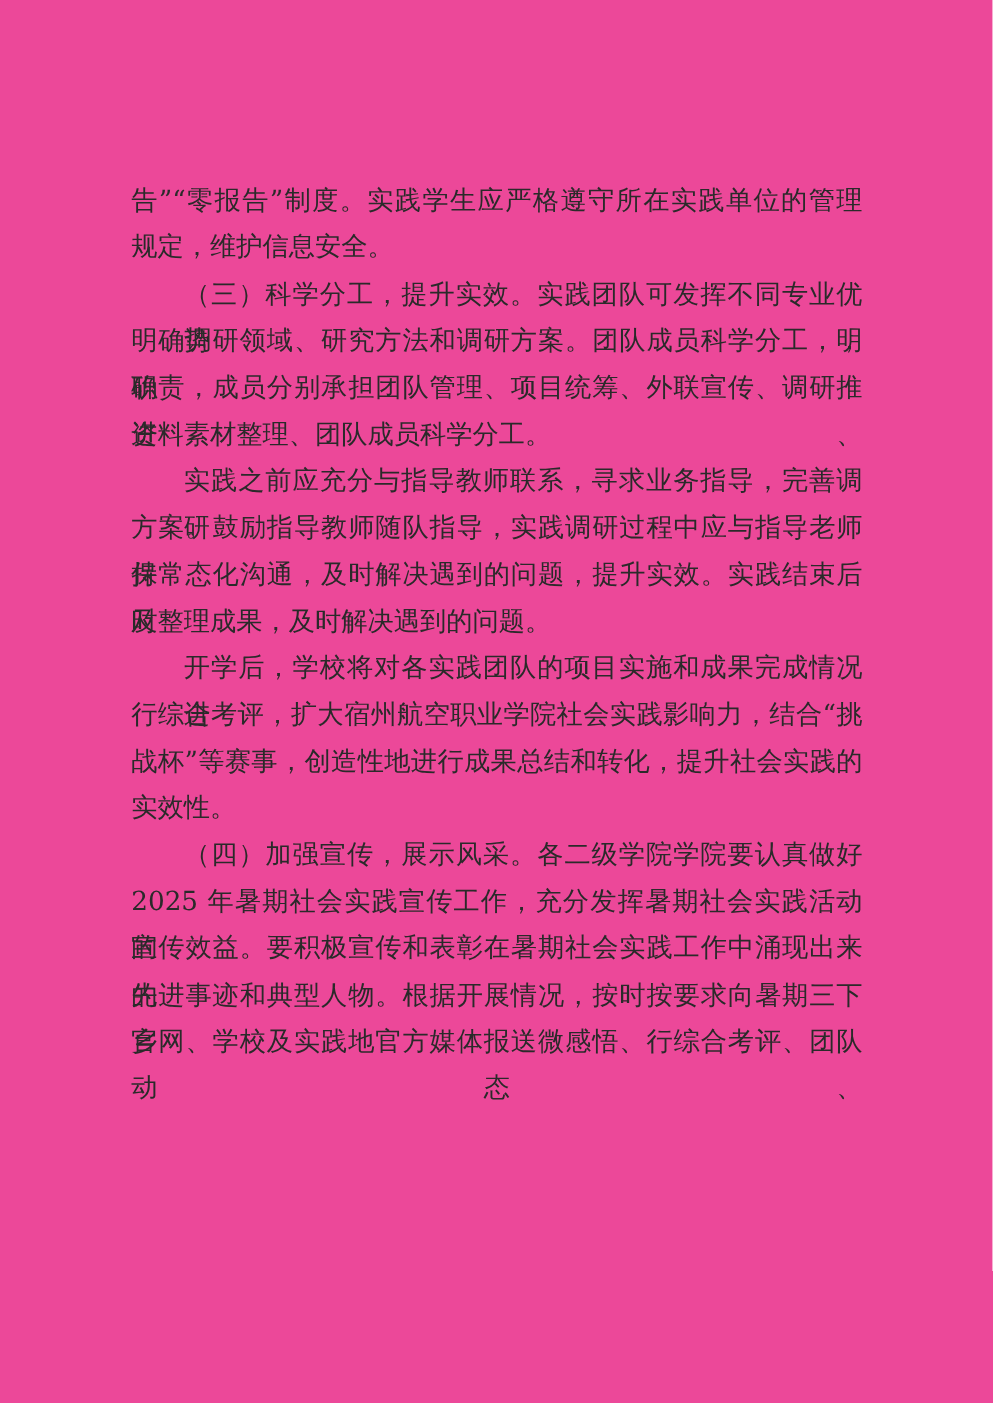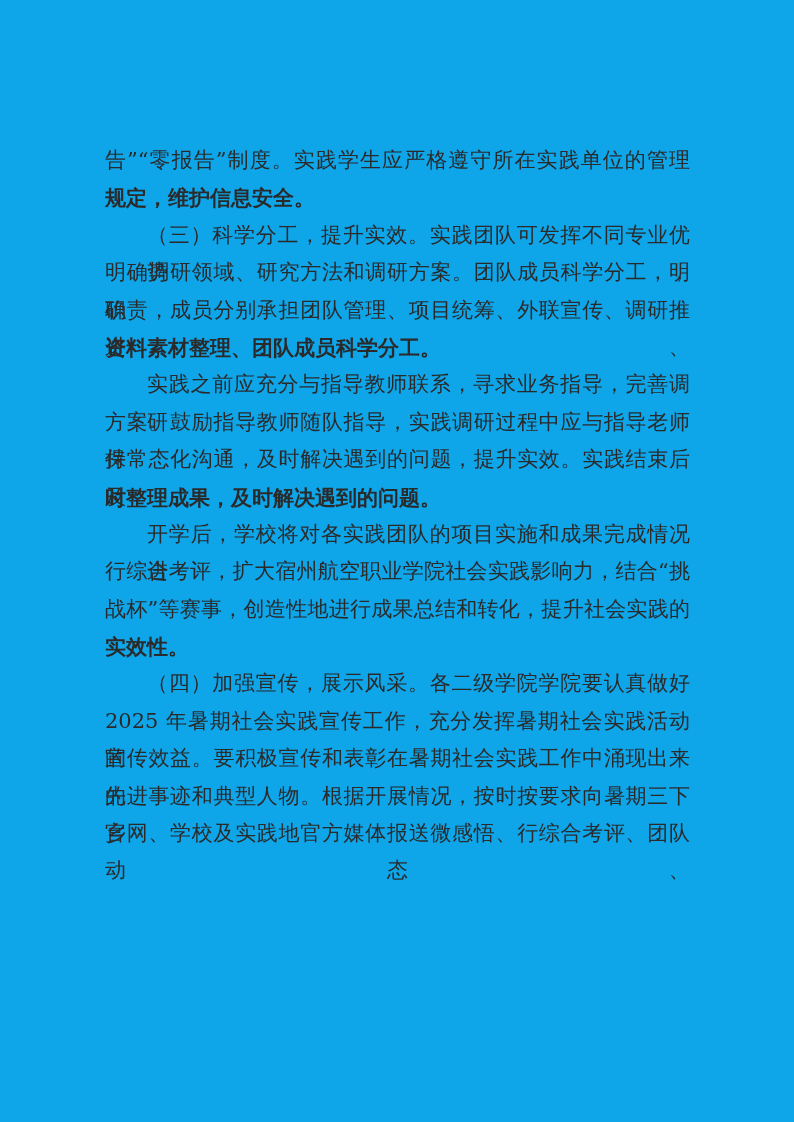--- a/index.html
+++ b/index.html
@@ -4,21 +4,21 @@
 <style>
   html, body {
     margin: 0;
     padding: 0;
     background: #ffffff;
   }
   .page {
     position: relative;
     width: 794px;
     height: 1122px;
-    background: #0ea5e9;
+    background: #ec4899;
     overflow: hidden;
     font-family: "DejaVu Serif", serif;
   }
   .content {
     position: absolute;
     left: 105px;
     top: 142px;
     width: 585px;
     color: #2a2a2a;
     font-size: 21px;
@@ -26,21 +26,20 @@
   .line {
     height: 37.4px;
     line-height: 37.4px;
     text-align: justify;
     text-align-last: justify;
     white-space: normal;
   }
   .line.left {
     text-align: left;
     text-align-last: left;
-    font-weight: bold;
   }
   .line.indent {
     padding-left: 42px;
   }
 </style>
 </head>
 <body>
 
 <div class="page">
   <div class="content">

